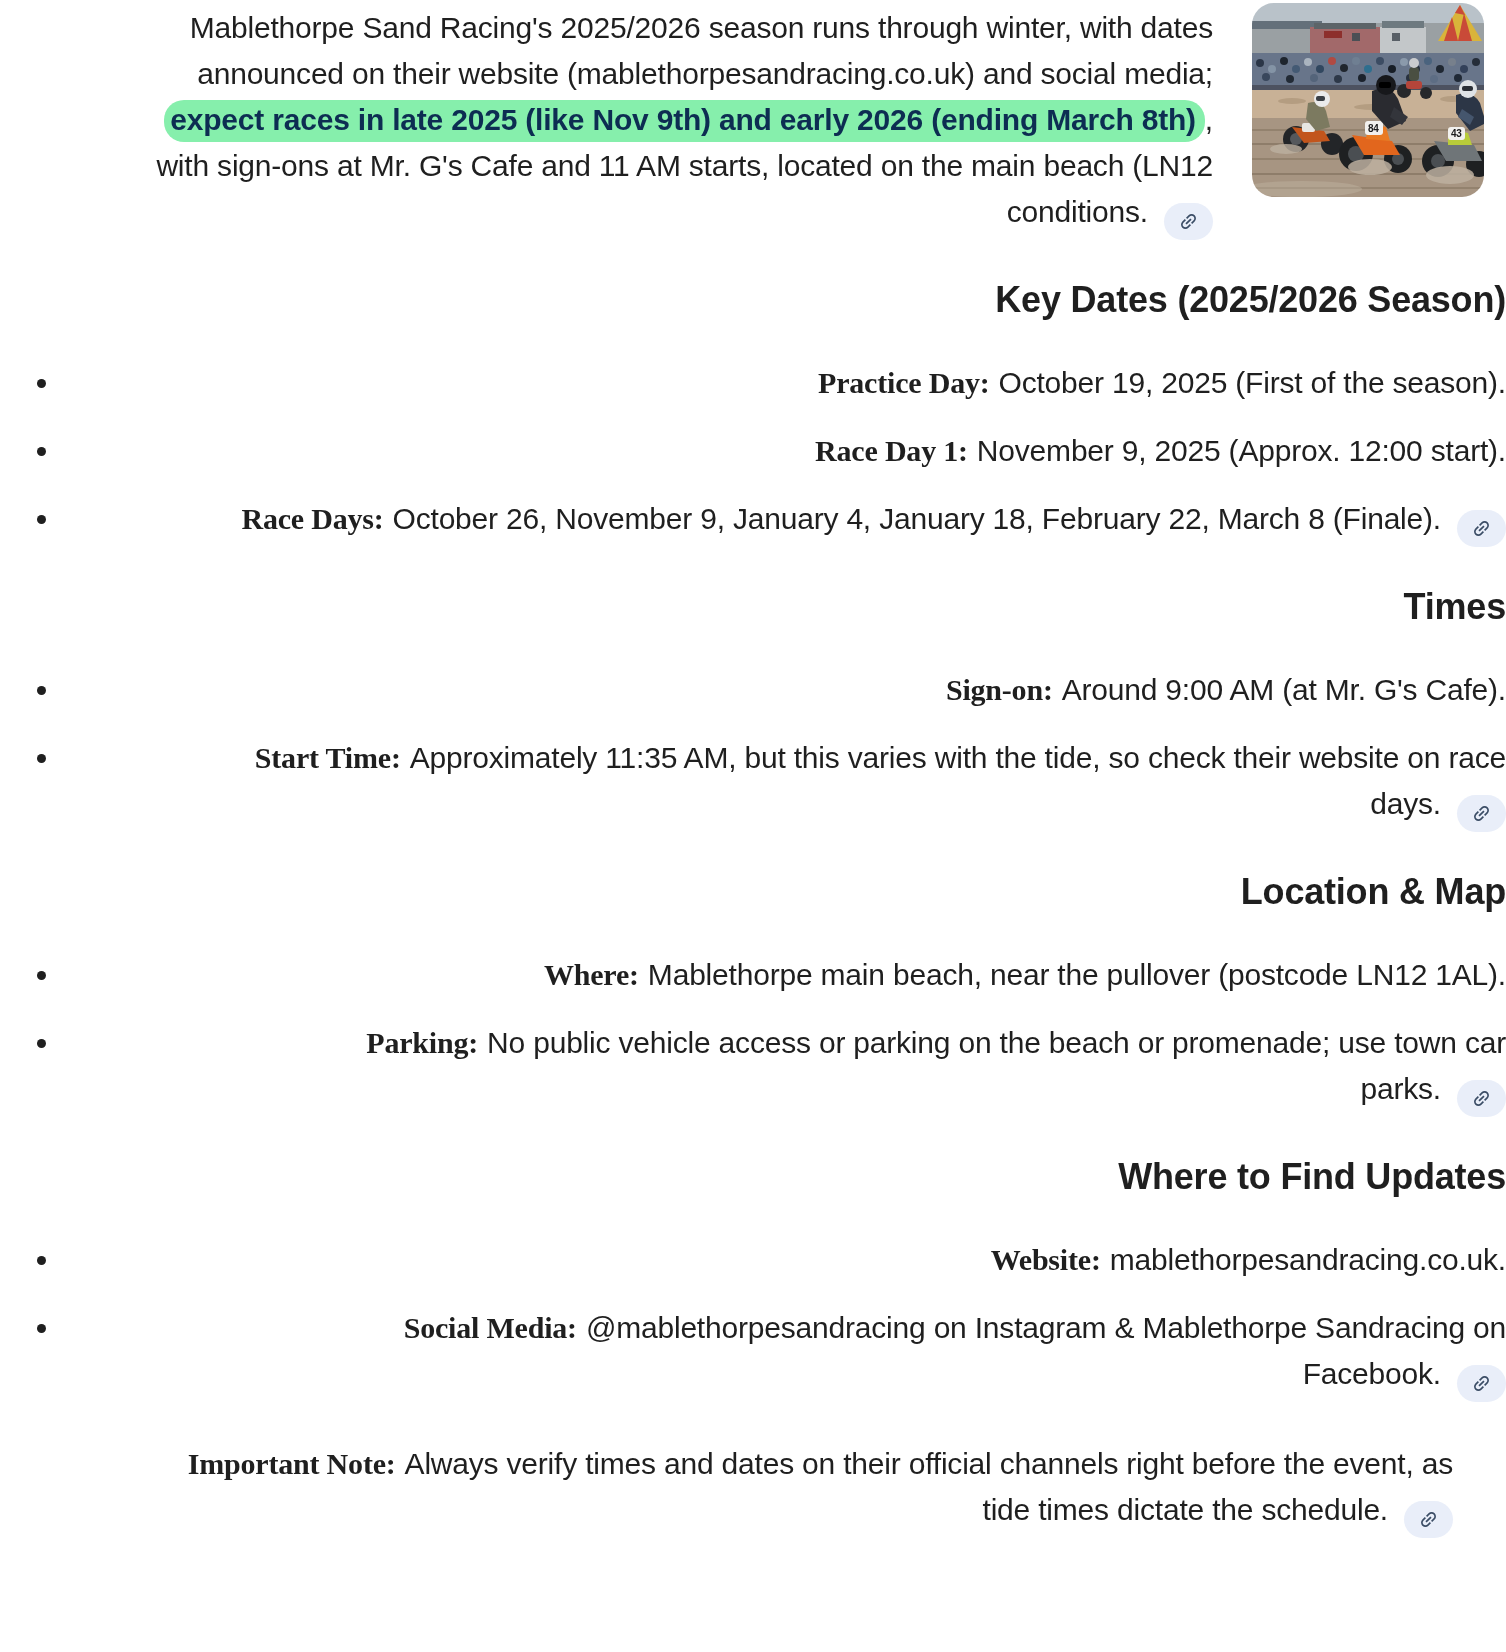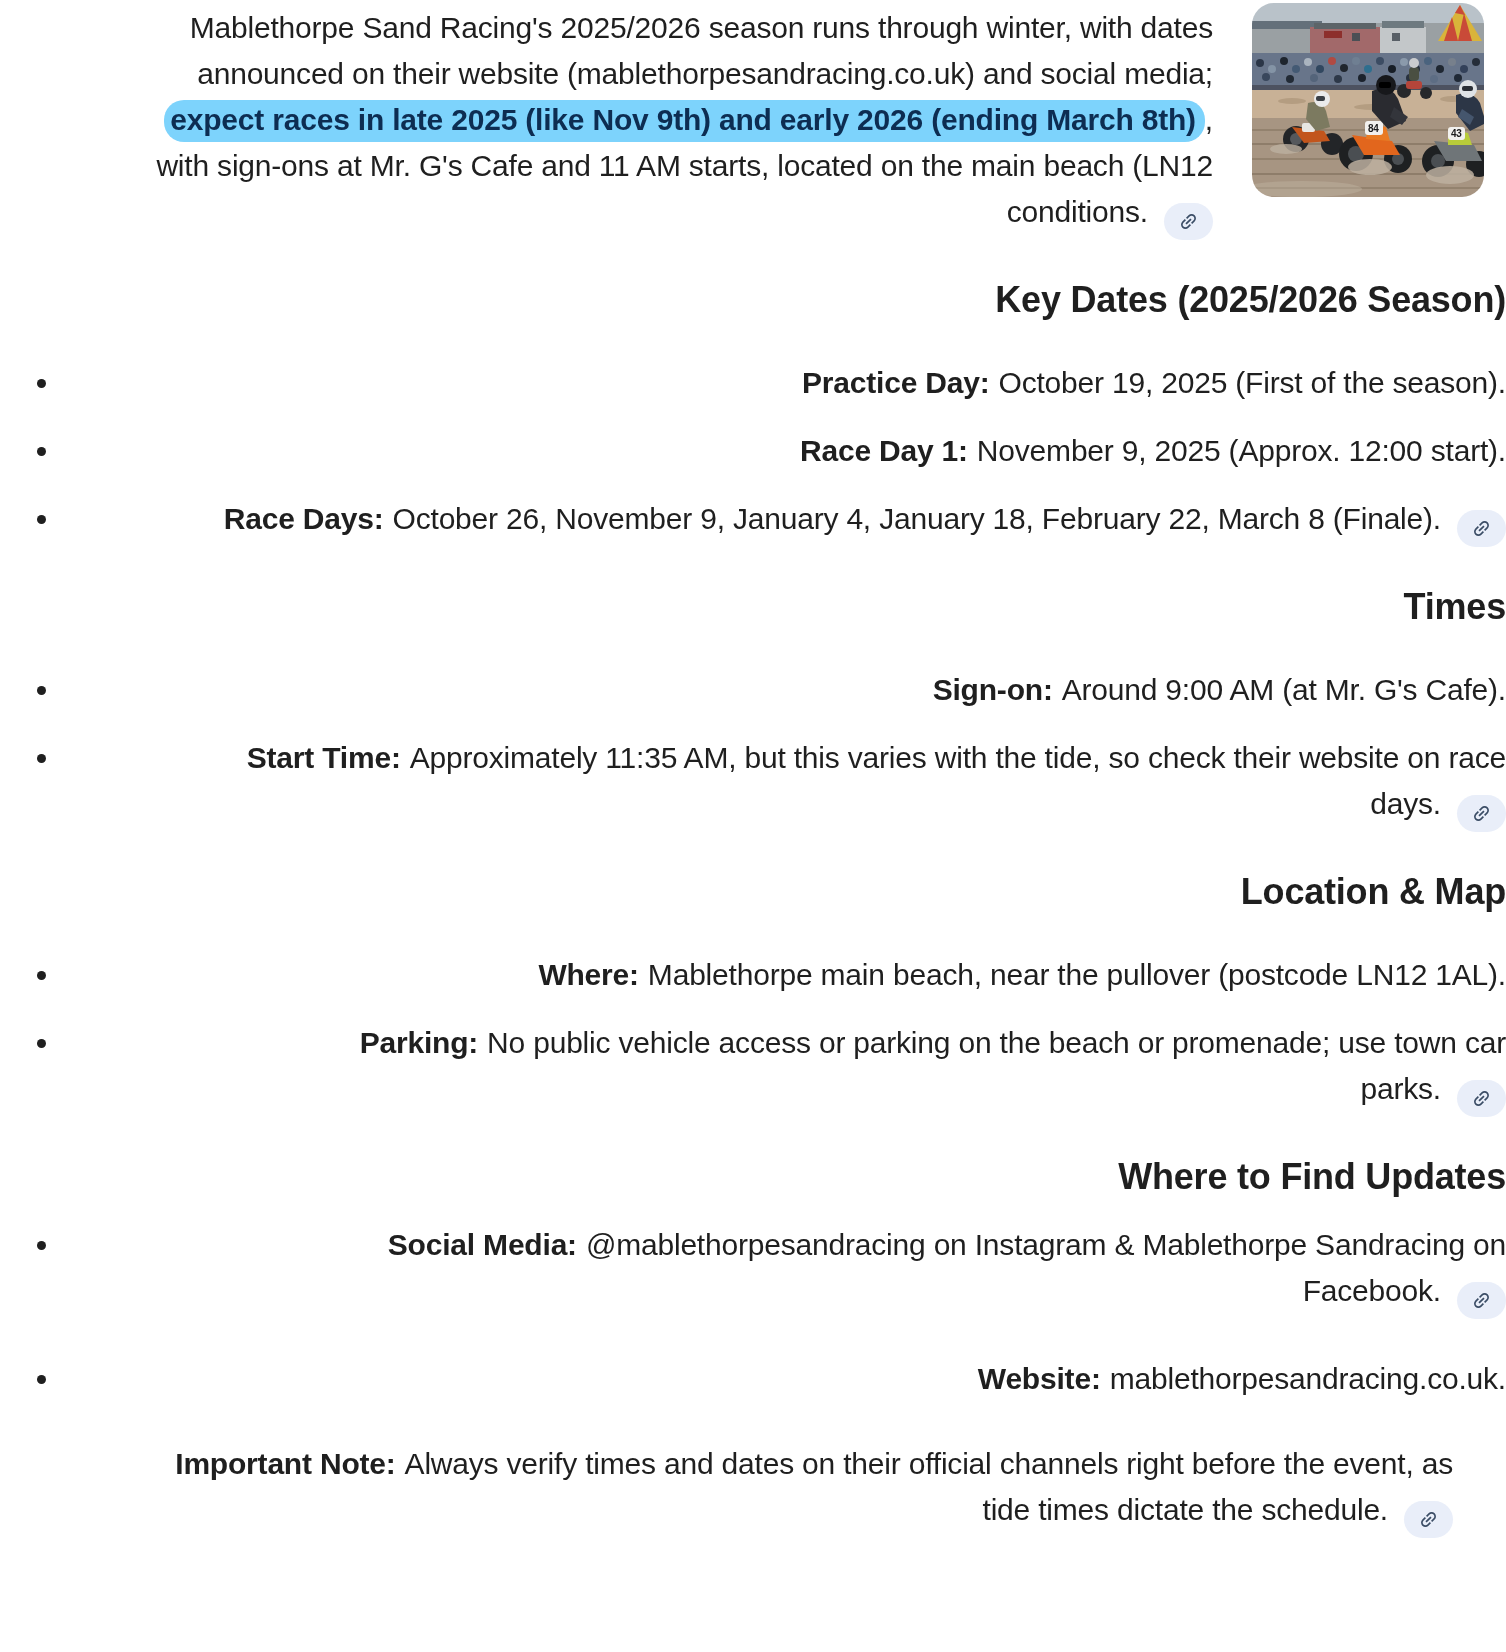--- a/index.html
+++ b/index.html
@@ -14,21 +14,21 @@
     position: relative;
     overflow: hidden;
   }
   .content { padding: 5px 0 0 33px; text-align: right; }
 
   .line { display: block; }
 
   .intro { margin: 0; max-width: 1180px; }
 
   .hl {
-    background: #7dd3fc;
+    background: #86efac;
     color: #0d2d52;
     font-weight: bold;
     padding: 3px 9px 6px 6px;
     margin-left: -6px;
     border-radius: 20px;
   }
 
   h3.section-heading {
     font-size: 36px;
     line-height: 46px;
@@ -44,21 +44,21 @@
     margin: 22px 0 0 0;
   }
   .bullet-item.first { margin-top: 37px; }
   .bullet-dot {
     position: absolute;
     left: 4px; top: 19px;
     width: 9px; height: 9px;
     border-radius: 50%;
     background: #1f1f1f;
   }
-  .lead { font-weight: bold; margin-right: 9px; }
+  .lead { font-weight: bold; margin-right: 9px; font-family: Liberation Serif, serif; }
 
   .note { margin: 39px 0 0 0; max-width: 1420px; }
 
   .chip {
     display: inline-flex;
     align-items: center;
     justify-content: center;
     width: 49px; height: 37px;
     border-radius: 19px;
     background: #e9eef9;
@@ -264,32 +264,32 @@
       <span class="line"><span>parks.</span><button class="chip">
             <svg width="21" height="21" viewBox="0 0 24 24">
               <path transform="rotate(-45 12 12)" fill="#3b4d66" d="M3.9 12c0-1.71 1.39-3.1 3.1-3.1h4V7H7c-2.76 0-5 2.24-5 5s2.24 5 5 5h4v-1.9H7c-1.71 0-3.1-1.39-3.1-3.1zM8 13h8v-2H8v2zm9-6h-4v1.9h4c1.71 0 3.1 1.39 3.1 3.1s-1.39 3.1-3.1 3.1h-4V17h4c2.76 0 5-2.24 5-5s-2.24-5-5-5z"></path>
             </svg>
           </button></span>
     </li>
   </ul>
 
   <h3 class="section-heading">Where to Find Updates</h3>
   <ul class="bullets">
+    <li class="bullet-item first">
+      <span class="bullet-dot"></span>
+      <span class="line"><b class="lead">Website:</b><span>mablethorpesandracing.co.uk.</span></span>
+    </li>
     <li class="bullet-item">
       <span class="bullet-dot"></span>
       <span class="line"><b class="lead">Social Media:</b><span>@mablethorpesandracing on Instagram &amp; Mablethorpe Sandracing on</span></span>
       <span class="line"><span>Facebook.</span><button class="chip">
             <svg width="21" height="21" viewBox="0 0 24 24">
               <path transform="rotate(-45 12 12)" fill="#3b4d66" d="M3.9 12c0-1.71 1.39-3.1 3.1-3.1h4V7H7c-2.76 0-5 2.24-5 5s2.24 5 5 5h4v-1.9H7c-1.71 0-3.1-1.39-3.1-3.1zM8 13h8v-2H8v2zm9-6h-4v1.9h4c1.71 0 3.1 1.39 3.1 3.1s-1.39 3.1-3.1 3.1h-4V17h4c2.76 0 5-2.24 5-5s-2.24-5-5-5z"></path>
             </svg>
           </button></span>
-    </li>
-    <li class="bullet-item first">
-      <span class="bullet-dot"></span>
-      <span class="line"><b class="lead">Website:</b><span>mablethorpesandracing.co.uk.</span></span>
     </li>
   </ul>
 
   <p class="note">
     <span class="line"><b class="lead">Important Note:</b><span>Always verify times and dates on their official channels right before the event, as</span></span>
     <span class="line"><span>tide times dictate the schedule.</span><button class="chip">
           <svg width="21" height="21" viewBox="0 0 24 24">
             <path transform="rotate(-45 12 12)" fill="#3b4d66" d="M3.9 12c0-1.71 1.39-3.1 3.1-3.1h4V7H7c-2.76 0-5 2.24-5 5s2.24 5 5 5h4v-1.9H7c-1.71 0-3.1-1.39-3.1-3.1zM8 13h8v-2H8v2zm9-6h-4v1.9h4c1.71 0 3.1 1.39 3.1 3.1s-1.39 3.1-3.1 3.1h-4V17h4c2.76 0 5-2.24 5-5s-2.24-5-5-5z"></path>
           </svg>
         </button></span>

